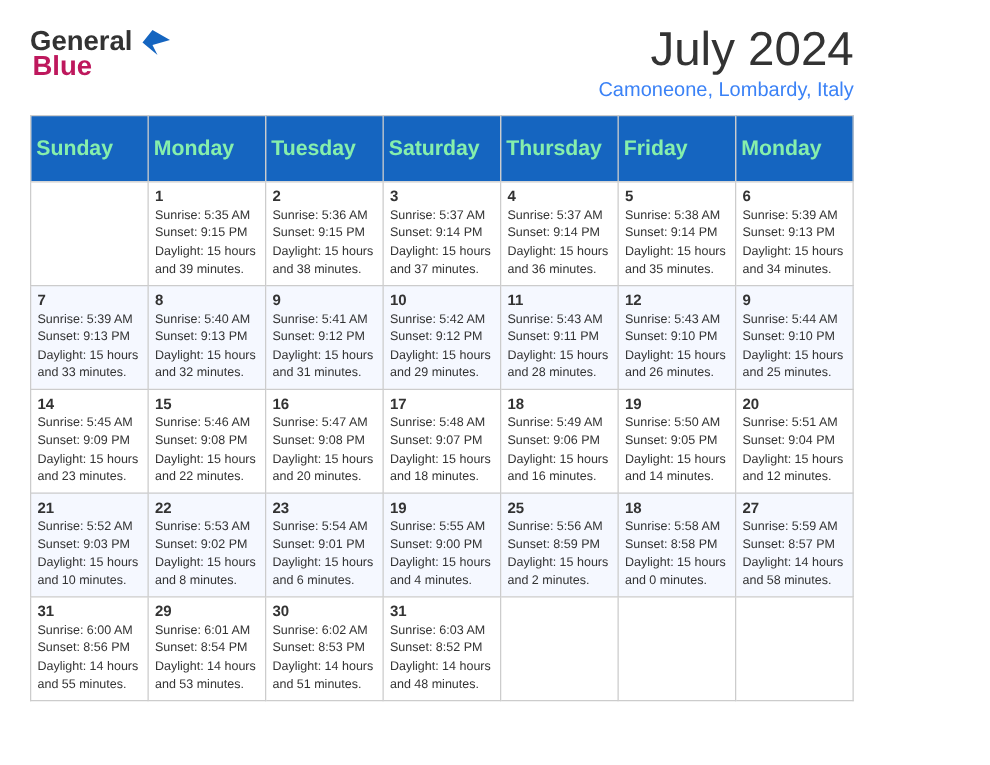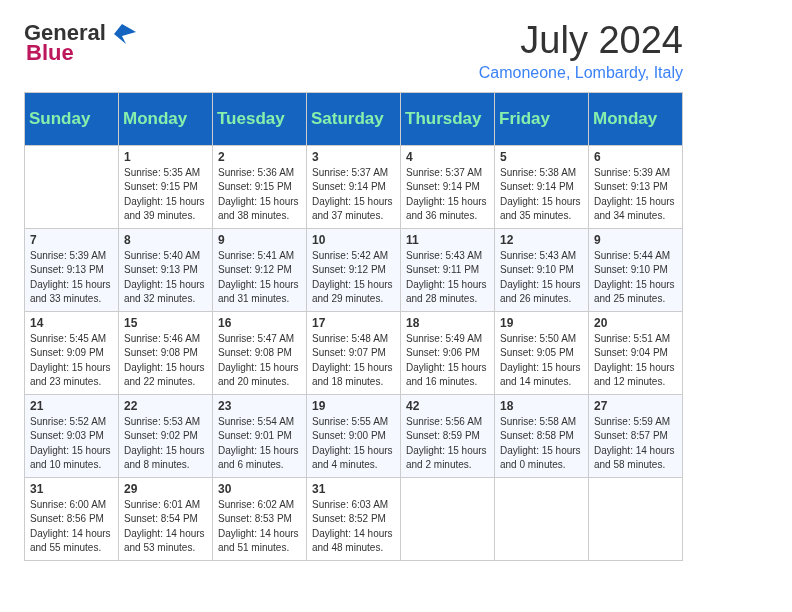--- a/index.html
+++ b/index.html
@@ -212,21 +212,21 @@
           </td>
           <td>
             <span class="day-number">23</span>
             <div class="cell-info">Sunrise: 5:54 AM<br>Sunset: 9:01 PM<br>Daylight: 15 hours and 6 minutes.</div>
           </td>
           <td>
             <span class="day-number">19</span>
             <div class="cell-info">Sunrise: 5:55 AM<br>Sunset: 9:00 PM<br>Daylight: 15 hours and 4 minutes.</div>
           </td>
           <td>
-            <span class="day-number">42</span>
+            <span class="day-number">25</span>
             <div class="cell-info">Sunrise: 5:56 AM<br>Sunset: 8:59 PM<br>Daylight: 15 hours and 2 minutes.</div>
           </td>
           <td>
             <span class="day-number">18</span>
             <div class="cell-info">Sunrise: 5:58 AM<br>Sunset: 8:58 PM<br>Daylight: 15 hours and 0 minutes.</div>
           </td>
           <td>
             <span class="day-number">27</span>
             <div class="cell-info">Sunrise: 5:59 AM<br>Sunset: 8:57 PM<br>Daylight: 14 hours and 58 minutes.</div>
           </td>

